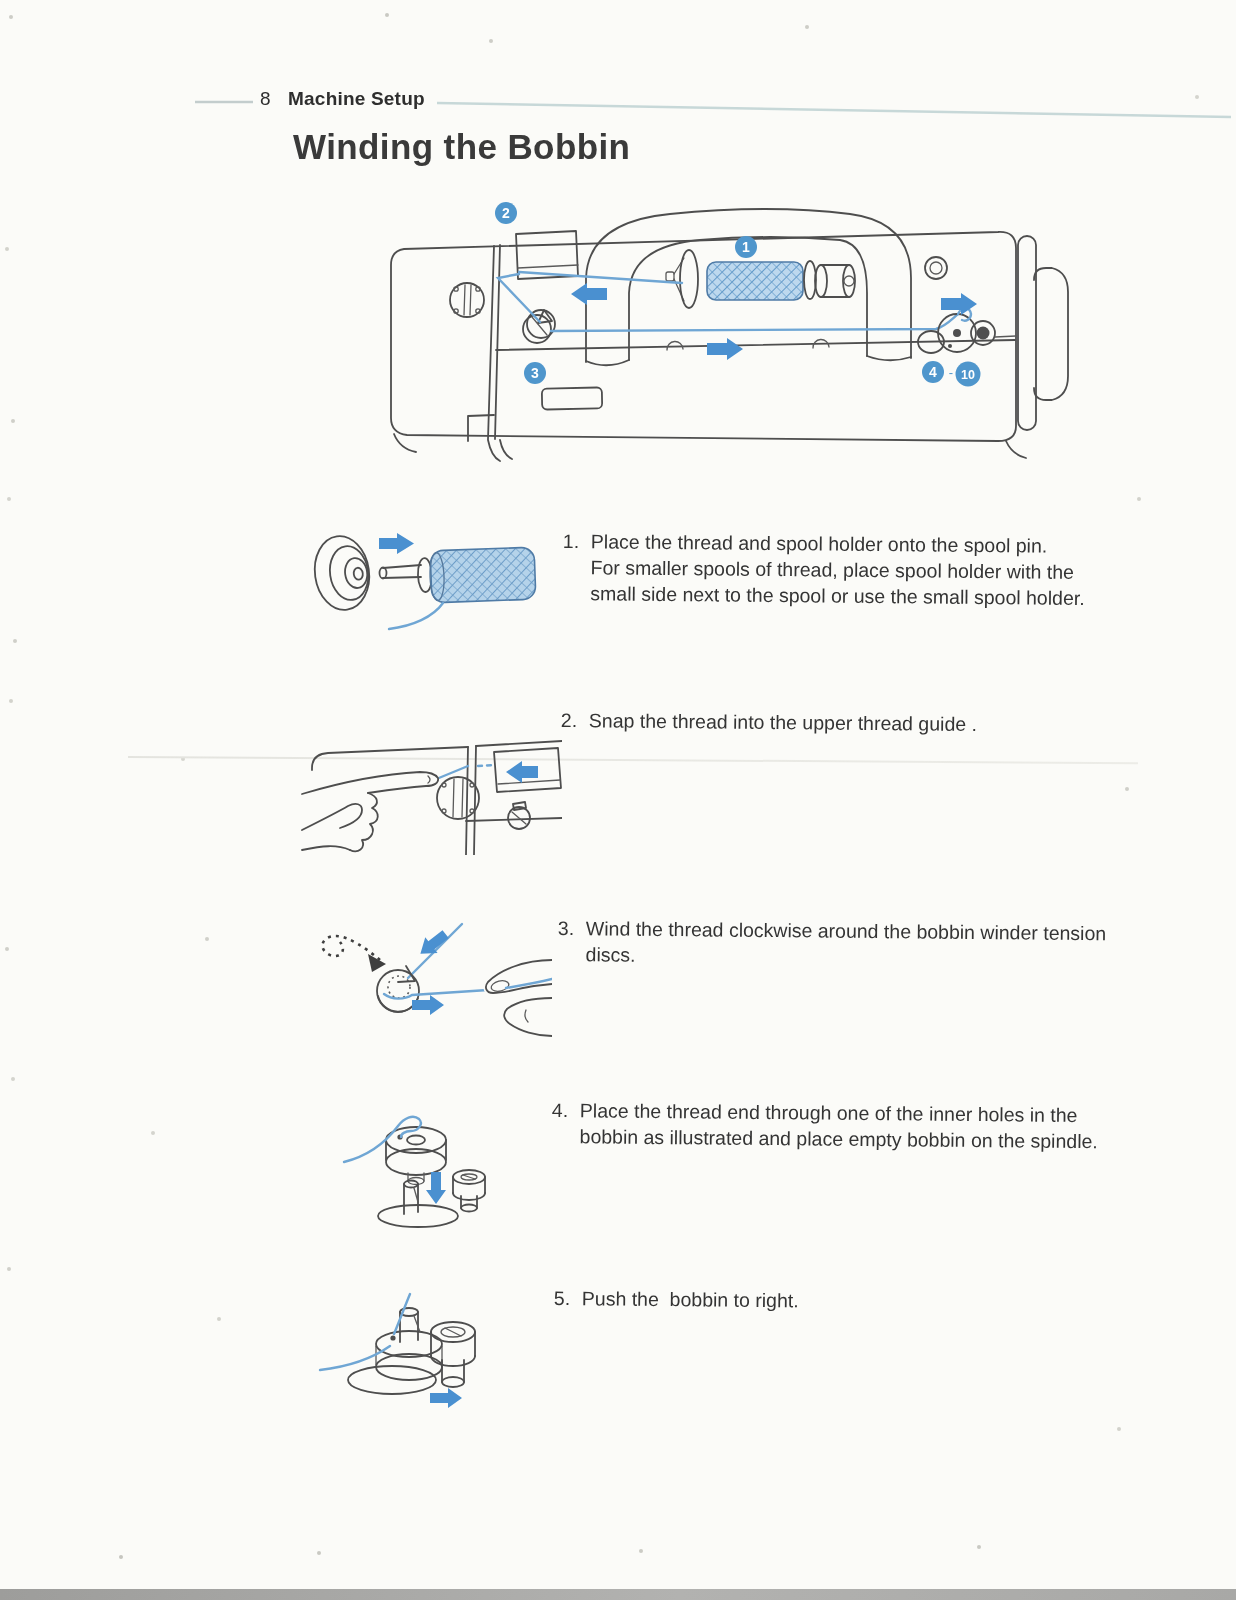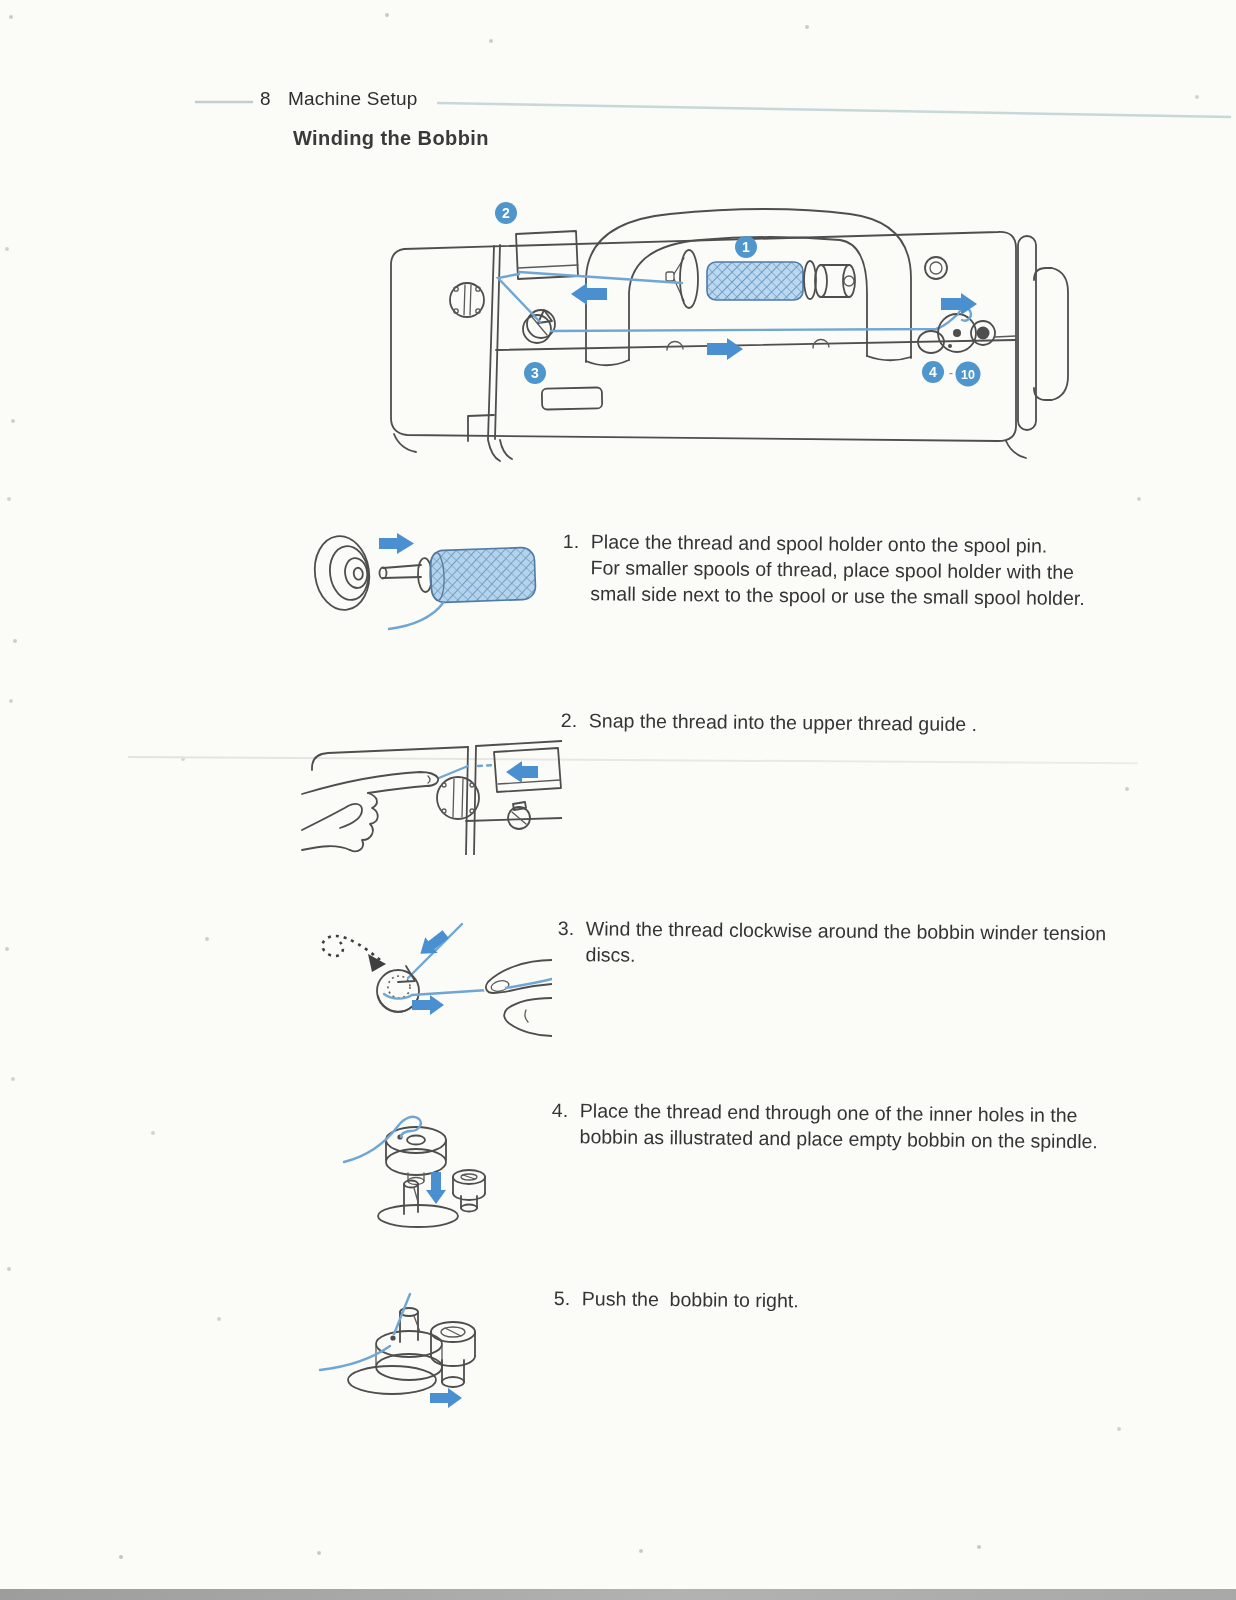--- a/index.html
+++ b/index.html
@@ -4,22 +4,22 @@
 <style>
   html,body{margin:0;padding:0;background:#e8e8e8;}
   .page{
     position:relative;width:1236px;height:1600px;background:#fbfbf8;
     font-family:"Liberation Sans","DejaVu Sans",sans-serif;color:#363636;
     overflow:hidden;margin:0 auto;
   }
   .abs{position:absolute;}
   .header-row{position:absolute;left:260px;top:88px;display:flex;gap:17px;align-items:baseline;font-size:19px;color:#2e2e2e;}
   .page-num{font-weight:400;letter-spacing:.5px;}
-  .section-title{font-weight:400;letter-spacing:.2px;}
-  .doc-title{position:absolute;left:293px;top:127px;font-size:20px;font-weight:700;color:#3a3a3a;letter-spacing:.4px;}
+  .section-title{font-weight:700;letter-spacing:.2px;}
+  .doc-title{position:absolute;left:293px;top:127px;font-size:35px;font-weight:700;color:#3a3a3a;letter-spacing:.4px;}
   .step-text{position:absolute;display:flex;font-size:19.5px;line-height:26px;color:#343434;transform:rotate(.55deg);transform-origin:0 0;}
   .step-num{flex:none;width:28px;}
   .step-body{white-space:pre-wrap;}
   .crease{position:absolute;left:128px;top:756px;width:1010px;height:2px;
     background:linear-gradient(to right,#e4e4df,#ecece7);transform:rotate(.35deg);transform-origin:0 0;}
   .bottom-strip{position:absolute;left:0;bottom:0;width:1236px;height:11px;
     background:linear-gradient(to right,#9d9d9b,#b2b2b0 55%,#a8a8a6);}
   .specks{position:absolute;left:0;top:0;width:2px;height:2px;background:transparent;border-radius:50%;
     box-shadow:10px 16px 0 1px #cdcdc7,6px 248px 0 1px #d2d2cc,12px 420px 0 1px #cfcfc9,
       8px 498px 0 1px #d4d4ce,14px 640px 0 1px #cfcfc9,10px 700px 0 1px #d2d2cc,

